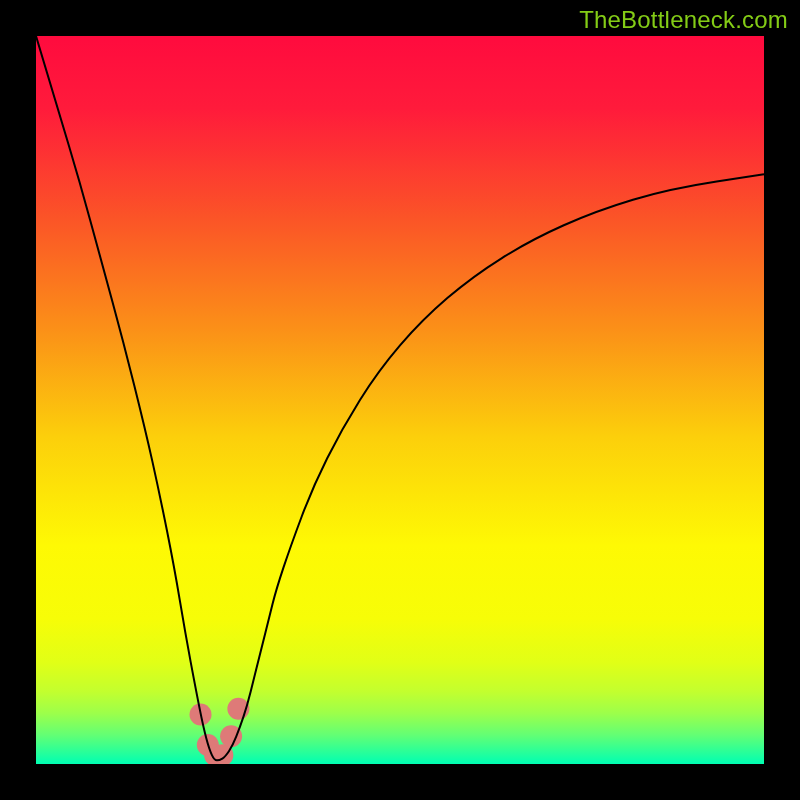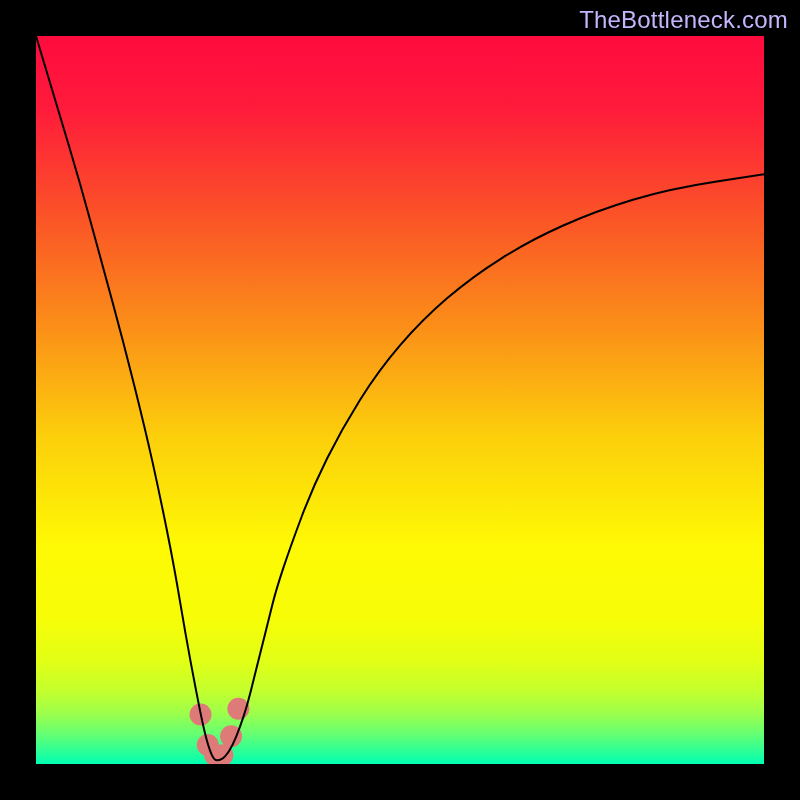--- a/index.html
+++ b/index.html
@@ -25,21 +25,21 @@
     width: 728px;
     height: 728px;
     overflow: hidden;
   }
   .watermark {
     position: absolute;
     top: 6px;
     right: 12px;
     font-size: 24px;
     font-weight: 500;
-    color: #c4b5fd;
+    color: #84cc16;
     letter-spacing: 0.2px;
   }
   svg { display: block; }
 </style>
 </head>
 <body>
 
 <div class="frame">
   <div class="plot-area">
     <svg id="chart-svg" width="728" height="728" viewBox="0 0 728 728">

